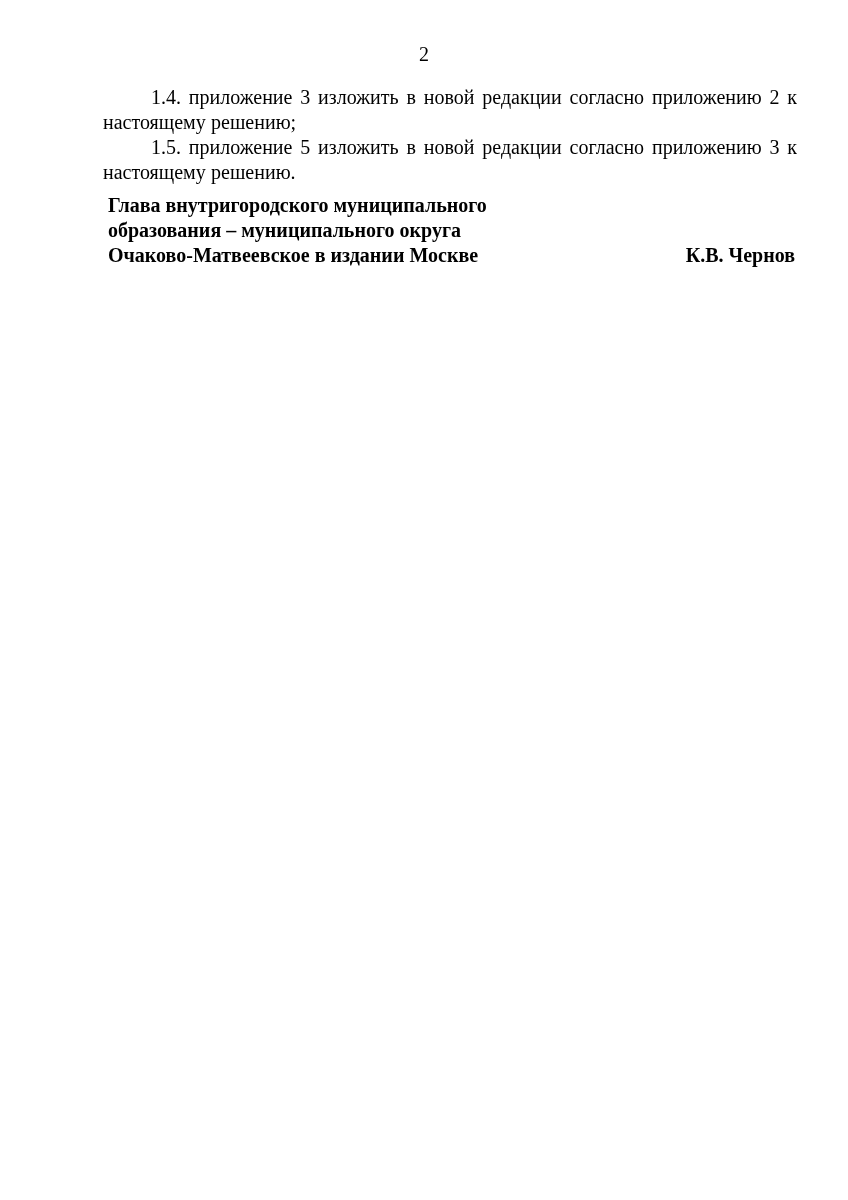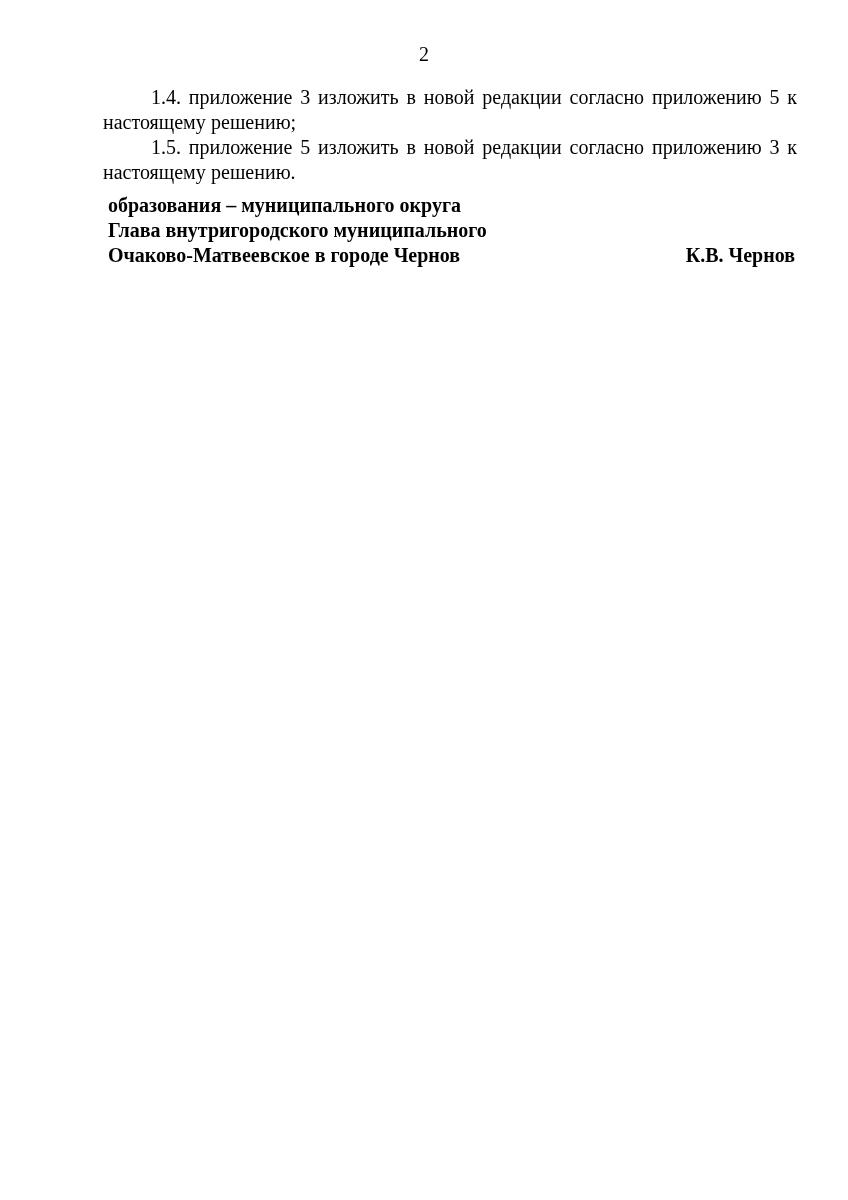--- a/index.html
+++ b/index.html
@@ -60,29 +60,29 @@
 </style>
 </head>
 <body>
 
 <div class="page">
 
   <div class="page-number">2</div>
 
   <div class="content">
 
-    <p class="para">1.4. приложение 3 изложить в новой редакции согласно приложению 5 к настоящему решению;</p>
+    <p class="para">1.4. приложение 3 изложить в новой редакции согласно приложению 2 к настоящему решению;</p>
 
     <p class="para">1.5. приложение 5 изложить в новой редакции согласно приложению 3 к настоящему решению.</p>
 
 
 
     <div class="signature-block">
       <div class="sig-title">
+        <div class="sig-title-line">Глава внутригородского муниципального</div>
         <div class="sig-title-line">образования – муниципального округа</div>
-        <div class="sig-title-line">Глава внутригородского муниципального</div>
-        <div class="sig-title-line">Очаково-Матвеевское в городе Чернов</div>
+        <div class="sig-title-line">Очаково-Матвеевское в издании Москве</div>
       </div>
       <div class="sig-name">К.В. Чернов</div>
     </div>
 
   </div>
 </div>
 
 </body></html>

